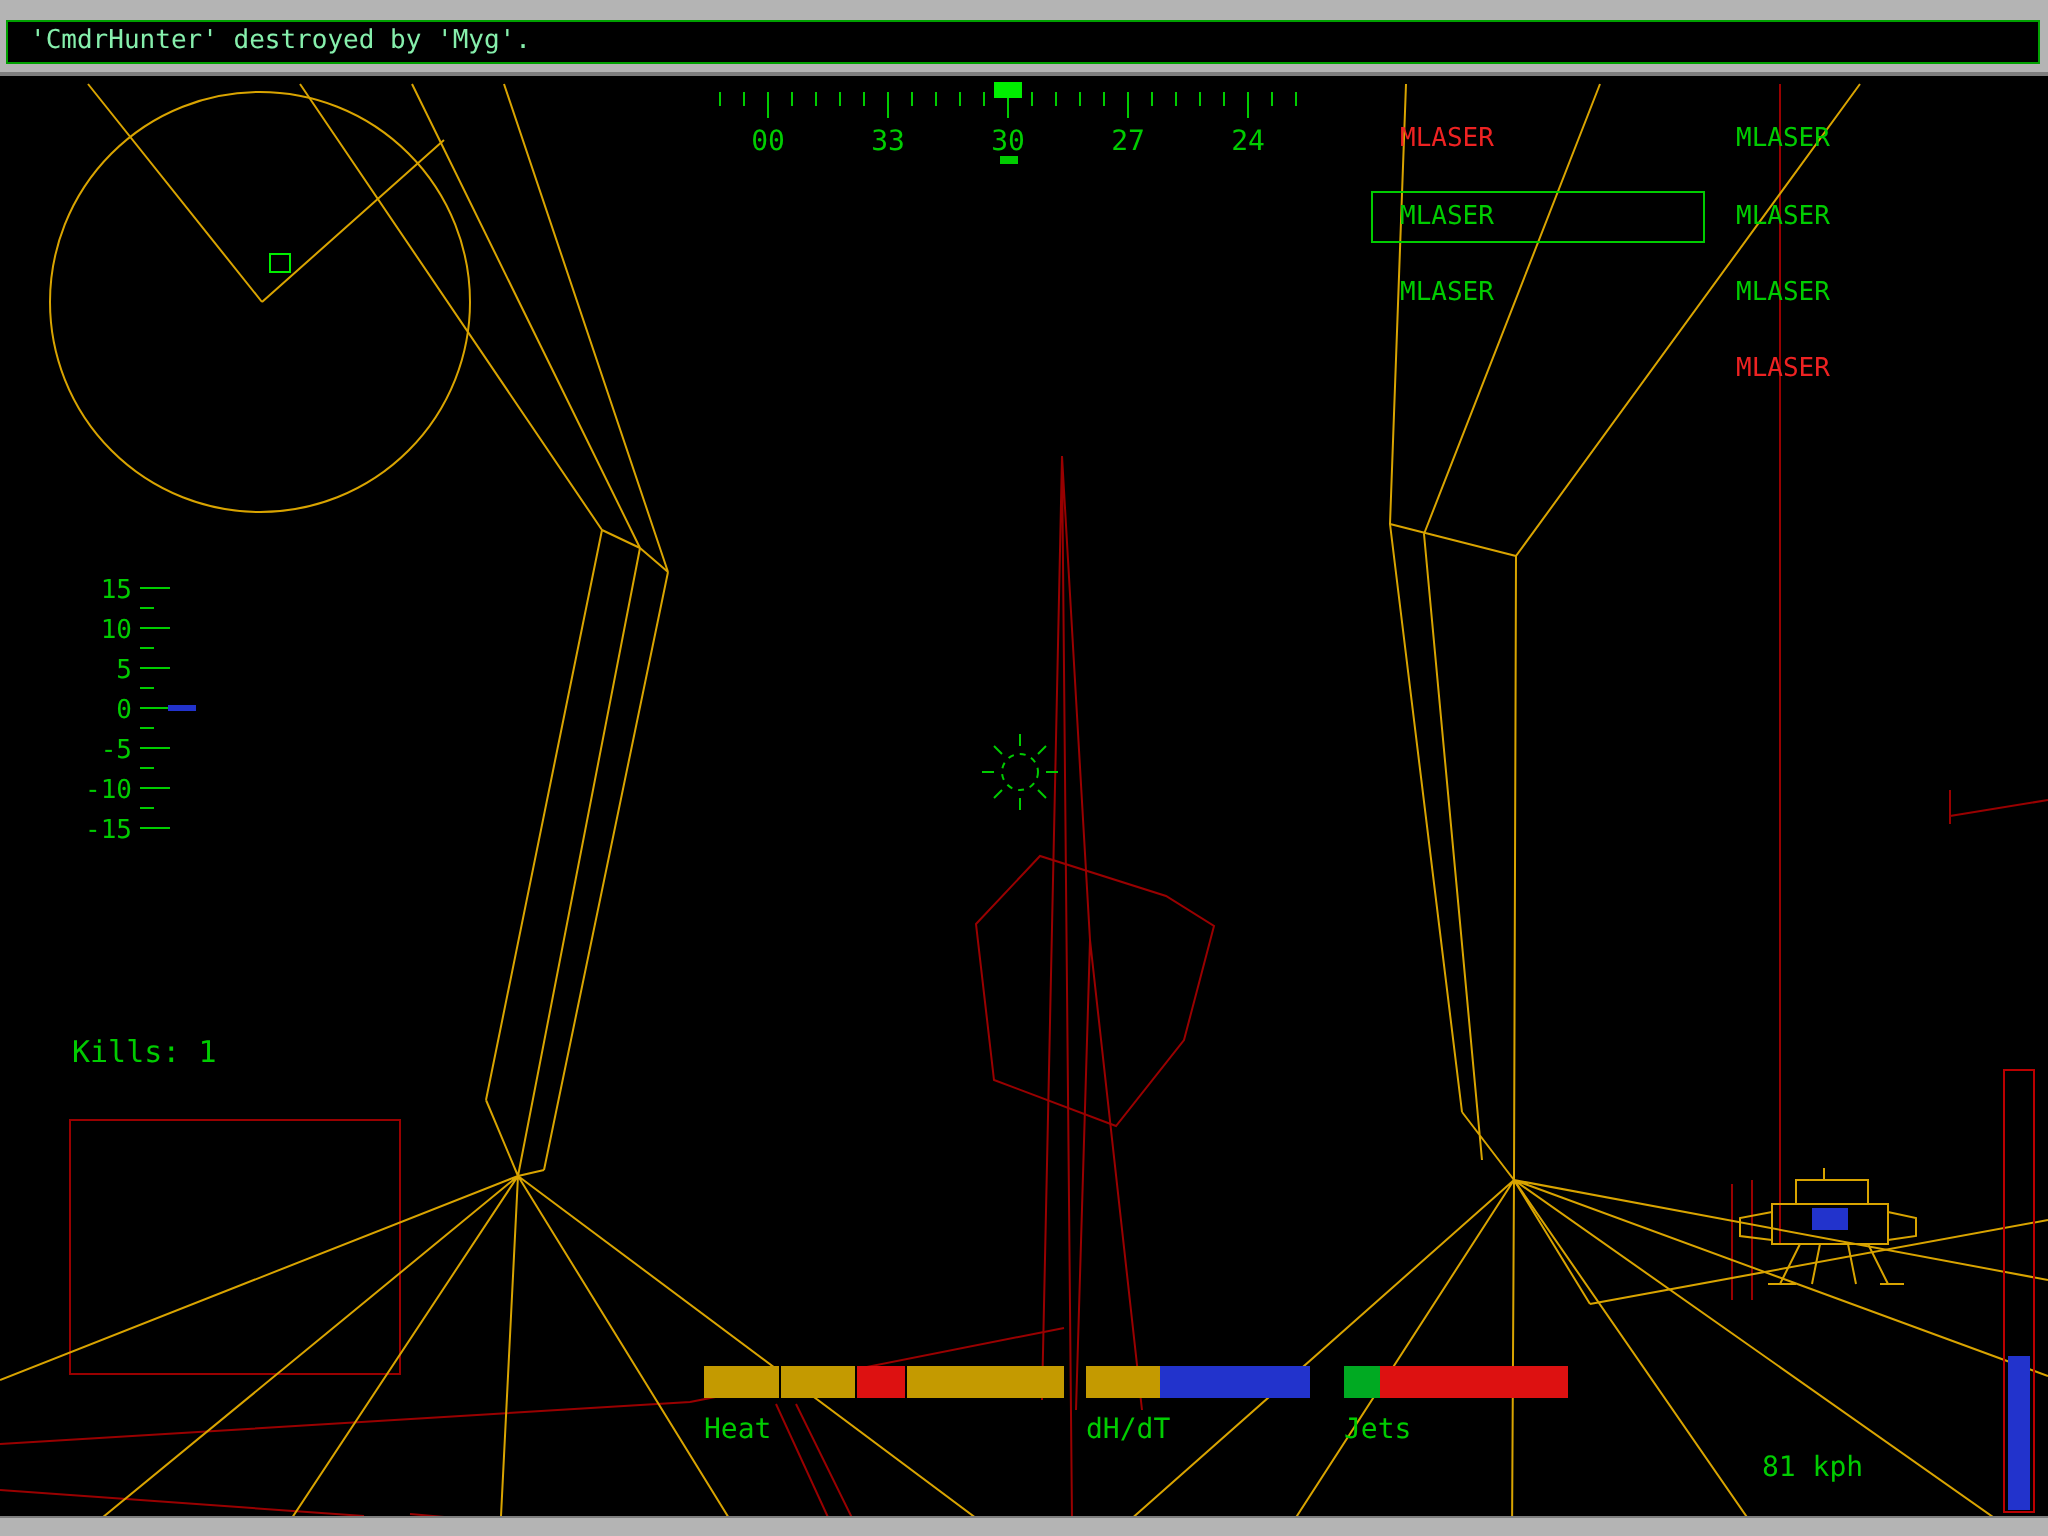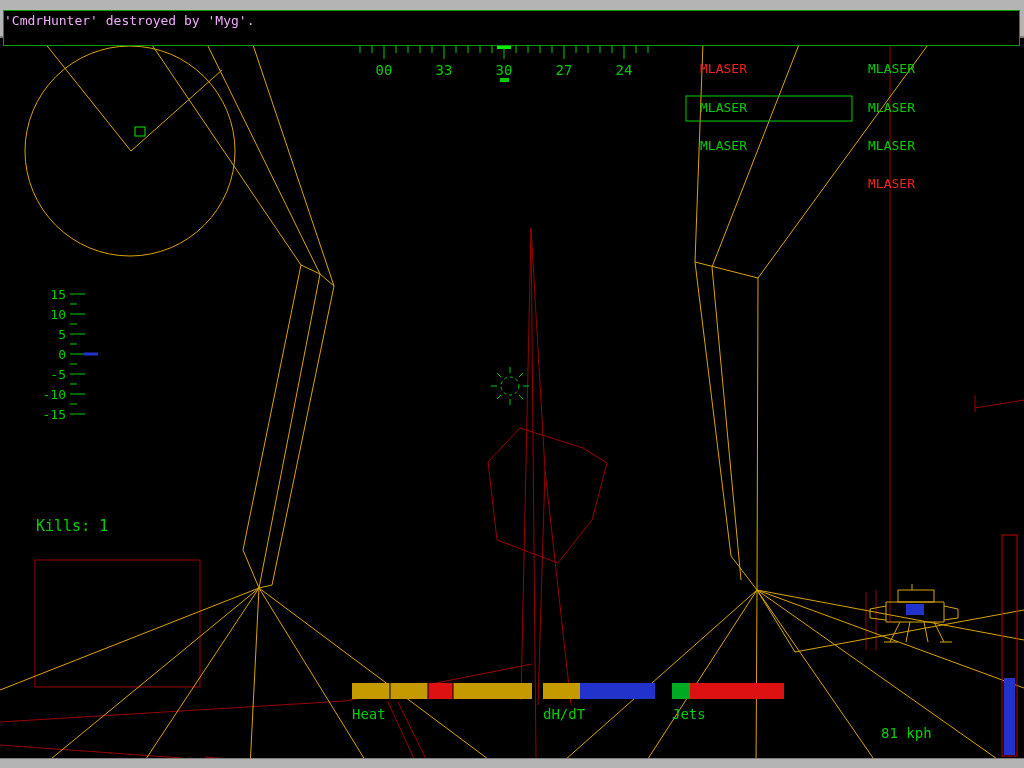--- a/index.html
+++ b/index.html
@@ -10,24 +10,24 @@
   }
   #scene { position:absolute; left:0; top:0; }
   svg text { font-family:"DejaVu Sans Mono", monospace; }
 
   
   .titlebar {
     position:absolute; left:0; top:0; width:1024px; height:38px;
     background:#b4b4b4; border-bottom:2px solid #7e7e7e; box-sizing:border-box;
   }
   .msgbox {
-    position:absolute; left:3px; top:10px; right:4px; height:36px;
+    position:absolute; left:3px; top:10px; right:4px; height:22px;
     background:#000; border:1px solid #00a000; box-sizing:border-box;
-    line-height:20px; padding-left:0;
-    color:#f0abfc; font-size:13px; white-space:nowrap; overflow:hidden;
+    line-height:20px; padding-left:11px;
+    color:#86efac; font-size:13px; white-space:nowrap; overflow:hidden;
   }
   .bottomstrip {
     position:absolute; left:0; bottom:0; width:1024px; height:10px;
     background:#b4b4b4; border-top:1px solid #7e7e7e; box-sizing:border-box;
   }
 </style>
 </head>
 <body>
 
 <div id="screen">

